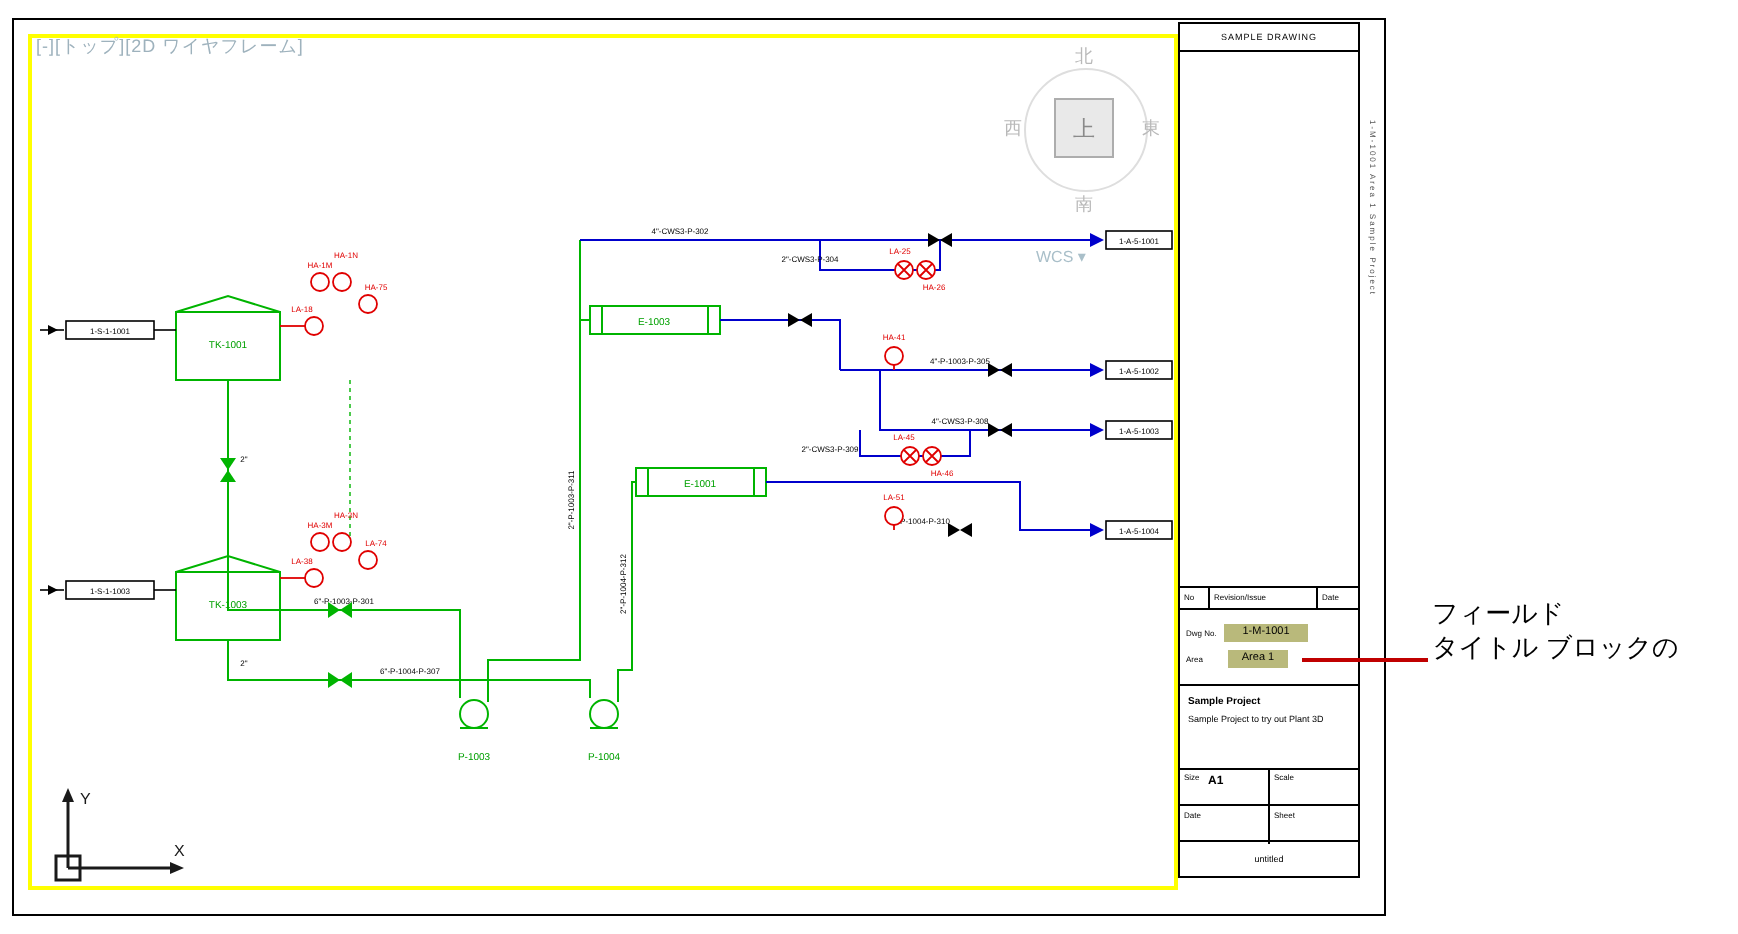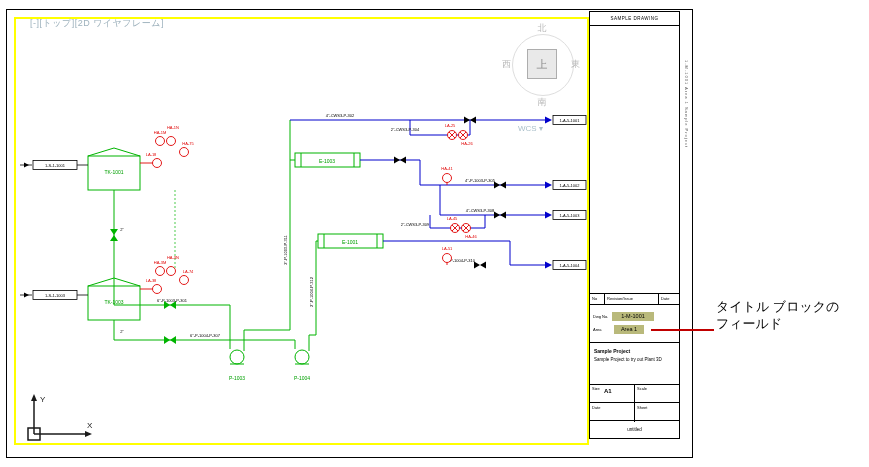--- a/index.html
+++ b/index.html
@@ -6,21 +6,21 @@
   body{
     width:869px;height:467px;position:relative;background:#ffffff;
     font-family:"Liberation Sans",sans-serif;overflow:hidden;
   }
   
   .sheet{position:absolute;left:6px;top:9px;width:685px;height:447px;border:1px solid #000;background:#fff;}
   .yellow-frame{position:absolute;left:7px;top:7px;width:571px;height:424px;border:2px solid #ffff00;}
   .drawlayer{position:absolute;left:0;top:0;width:869px;height:467px;pointer-events:none;}
 
   
-  .vp-label{position:absolute;left:30px;top:17px;font-size:9px;color:#9eb2bd;letter-spacing:0.5px;}
+  .vp-label{position:absolute;left:18px;top:17px;font-size:9px;color:#9eb2bd;letter-spacing:0.5px;}
 
   
   .viewcube{position:absolute;left:500px;top:20px;width:84px;height:118px;color:#b9b9b9;}
   .vc-n{position:absolute;top:2px;left:50%;transform:translateX(-50%);font-size:9px;}
   .vc-s{position:absolute;top:76px;left:50%;transform:translateX(-50%);font-size:9px;}
   .vc-w{position:absolute;left:2px;top:38px;font-size:9px;}
   .vc-e{position:absolute;right:4px;top:38px;font-size:9px;}
   .vc-ring{position:absolute;left:12px;top:14px;width:60px;height:60px;border:1px solid #dedede;border-radius:50%;}
   .vc-face{position:absolute;left:27px;top:29px;width:28px;height:28px;background:#e9e9e9;border:1px solid #adadad;
            color:#8a8a8a;font-size:11px;display:flex;align-items:center;justify-content:center;}
@@ -276,15 +276,15 @@
   <div class="tb-lab" style="top:374px;left:47px;">Scale</div>
   <div class="tb-lab" style="top:393px;left:2px;">Date</div>
   <div class="tb-lab" style="top:393px;left:47px;">Sheet</div>
   <div class="tb-bottom">untitled</div>
 </div>
 
 <div class="side-text">1-M-1001  Area 1  Sample Project</div>
 
 <div class="leader"></div>
 <div class="callout">
+  <div>フィールド</div>
   <div>タイトル ブロックの</div>
-  <div>フィールド</div>
 </div>
 
 </body></html>

